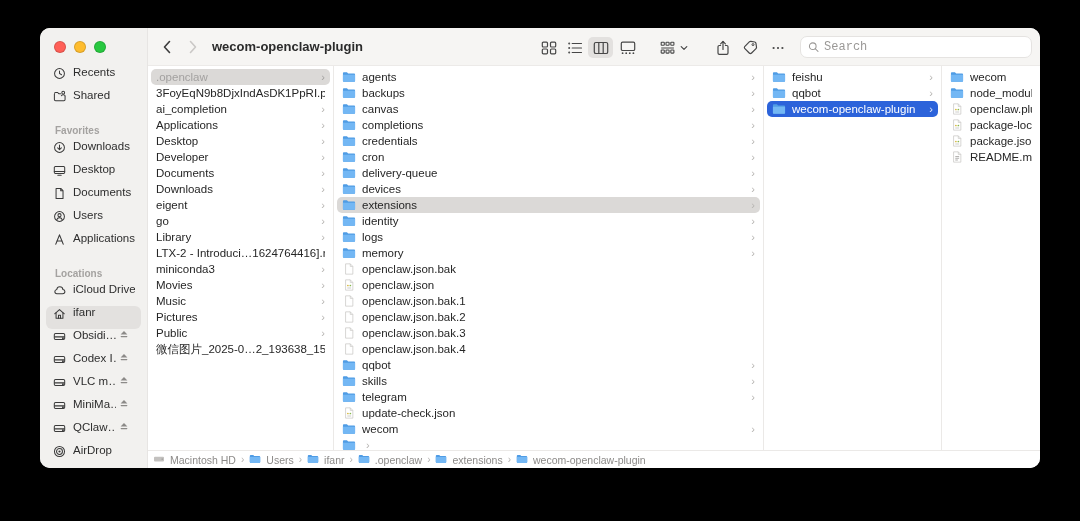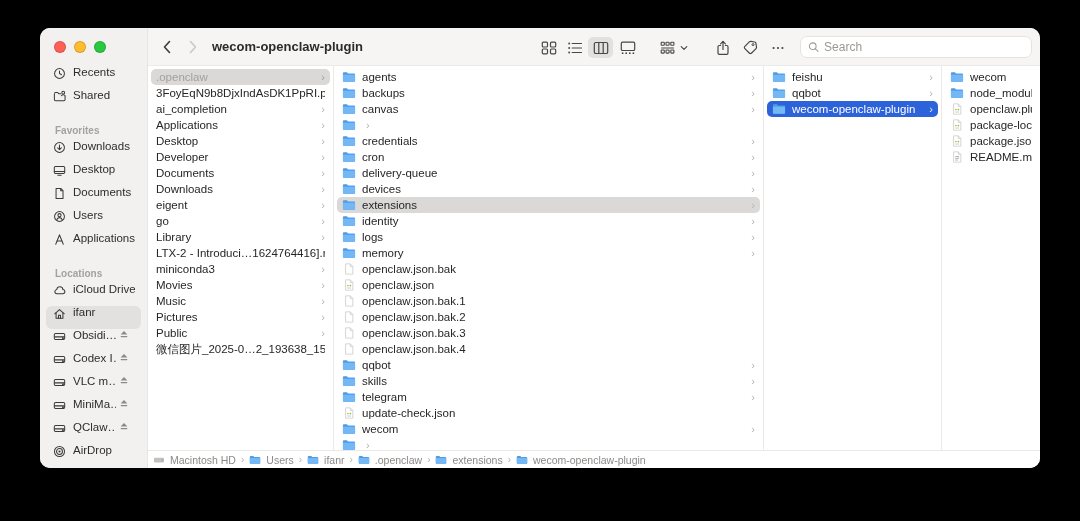--- a/index.html
+++ b/index.html
@@ -33,21 +33,21 @@
   .title { position:absolute; left:64px; top:0; height:38px; line-height:38px;
            font-size:13px; font-weight:bold; color:#2b2b2b; }
   .viewbtn { position:absolute; top:9px; width:25px; height:21px; border-radius:5px;
              display:flex; align-items:center; justify-content:center; }
   .viewbtn.sel { background:#e3e1df; }
   .tbicon svg { display:block; }
   .searchbox { position:absolute; right:8px; top:8px; width:232px; height:22px;
                background:#fff; border:1px solid #e5e3e1; border-radius:7px;
                display:flex; align-items:center; padding:0 7px; }
   .searchbox input { border:none; outline:none; background:transparent; font-size:12px;
-                     color:#3c3c3c; width:100%; margin-left:5px; font-family:Liberation Sans, sans-serif; }
+                     color:#3c3c3c; width:100%; margin-left:5px; font-family:Liberation Mono, monospace; }
   .searchbox input::placeholder { color:#9a9896; }
 
   
   .content { position:absolute; left:108px; top:38px; right:0; bottom:18px;
              display:flex; background:#fff; overflow:hidden; }
   .col { padding-top:3px; border-right:1px solid #ebe9e7; overflow:hidden; flex:none; }
   .col:nth-child(1){ width:186px; }
   .col:nth-child(2){ width:430px; }
   .col:nth-child(3){ width:178px; }
   .col:nth-child(4){ flex:1; border-right:none; }
@@ -59,21 +59,21 @@
   .row .icon svg { width:14px; height:12px; display:block; }
   .row.sel-gray { background:#dbd9d7; }
   .row.sel-blue { background:#2c63da; color:#fff; }
   .row.sel-blue .chev { color:rgba(255,255,255,.85); }
   .row.dim .lbl, .row.dim .chev { color:#a3a1a0; }
 
   
   .pathbar { position:absolute; left:108px; right:0; bottom:0; height:18px; background:#fff;
              border-top:1px solid #ebe9e7; display:flex; align-items:center;
              padding-left:5px; overflow:hidden; }
-  .pb-item { display:flex; align-items:flex-end; font-size:10.5px; color:#8c8a88; white-space:nowrap; }
+  .pb-item { display:flex; align-items:flex-start; font-size:10.5px; color:#8c8a88; white-space:nowrap; }
   .pb-item .icon { width:13px; height:11px; margin-right:4px; display:flex; align-items:center; }
   .pb-item .icon svg { width:12px; height:10px; }
   .pb-sep { color:#b5b3b1; font-size:10px; margin:0 5px; }
 </style>
 </head>
 <body>
 
 <div class="window">
 
   <div class="sidebar">
@@ -506,20 +506,21 @@
           <span class="lbl">canvas</span>
           <span class="chev">›</span>
         </div>
         <div class="row">
           <span class="icon">
             <svg viewBox="0 0 15 12">
               <path d="M1 2.1C1 1.5 1.5 1 2.1 1H5.3L6.6 2.3H12.9C13.5 2.3 14 2.8 14 3.4V9.9C14 10.5 13.5 11 12.9 11H2.1C1.5 11 1 10.5 1 9.9Z" fill="#4f9ce5"></path>
               <path d="M1 3.6H14V9.9C14 10.5 13.5 11 12.9 11H2.1C1.5 11 1 10.5 1 9.9Z" fill="#73b7f4"></path>
             </svg>
           </span>
+          <span class="lbl">completions</span>
           <span class="chev">›</span>
         </div>
         <div class="row">
           <span class="icon">
             <svg viewBox="0 0 15 12">
               <path d="M1 2.1C1 1.5 1.5 1 2.1 1H5.3L6.6 2.3H12.9C13.5 2.3 14 2.8 14 3.4V9.9C14 10.5 13.5 11 12.9 11H2.1C1.5 11 1 10.5 1 9.9Z" fill="#4f9ce5"></path>
               <path d="M1 3.6H14V9.9C14 10.5 13.5 11 12.9 11H2.1C1.5 11 1 10.5 1 9.9Z" fill="#73b7f4"></path>
             </svg>
           </span>
           <span class="lbl">credentials</span>

